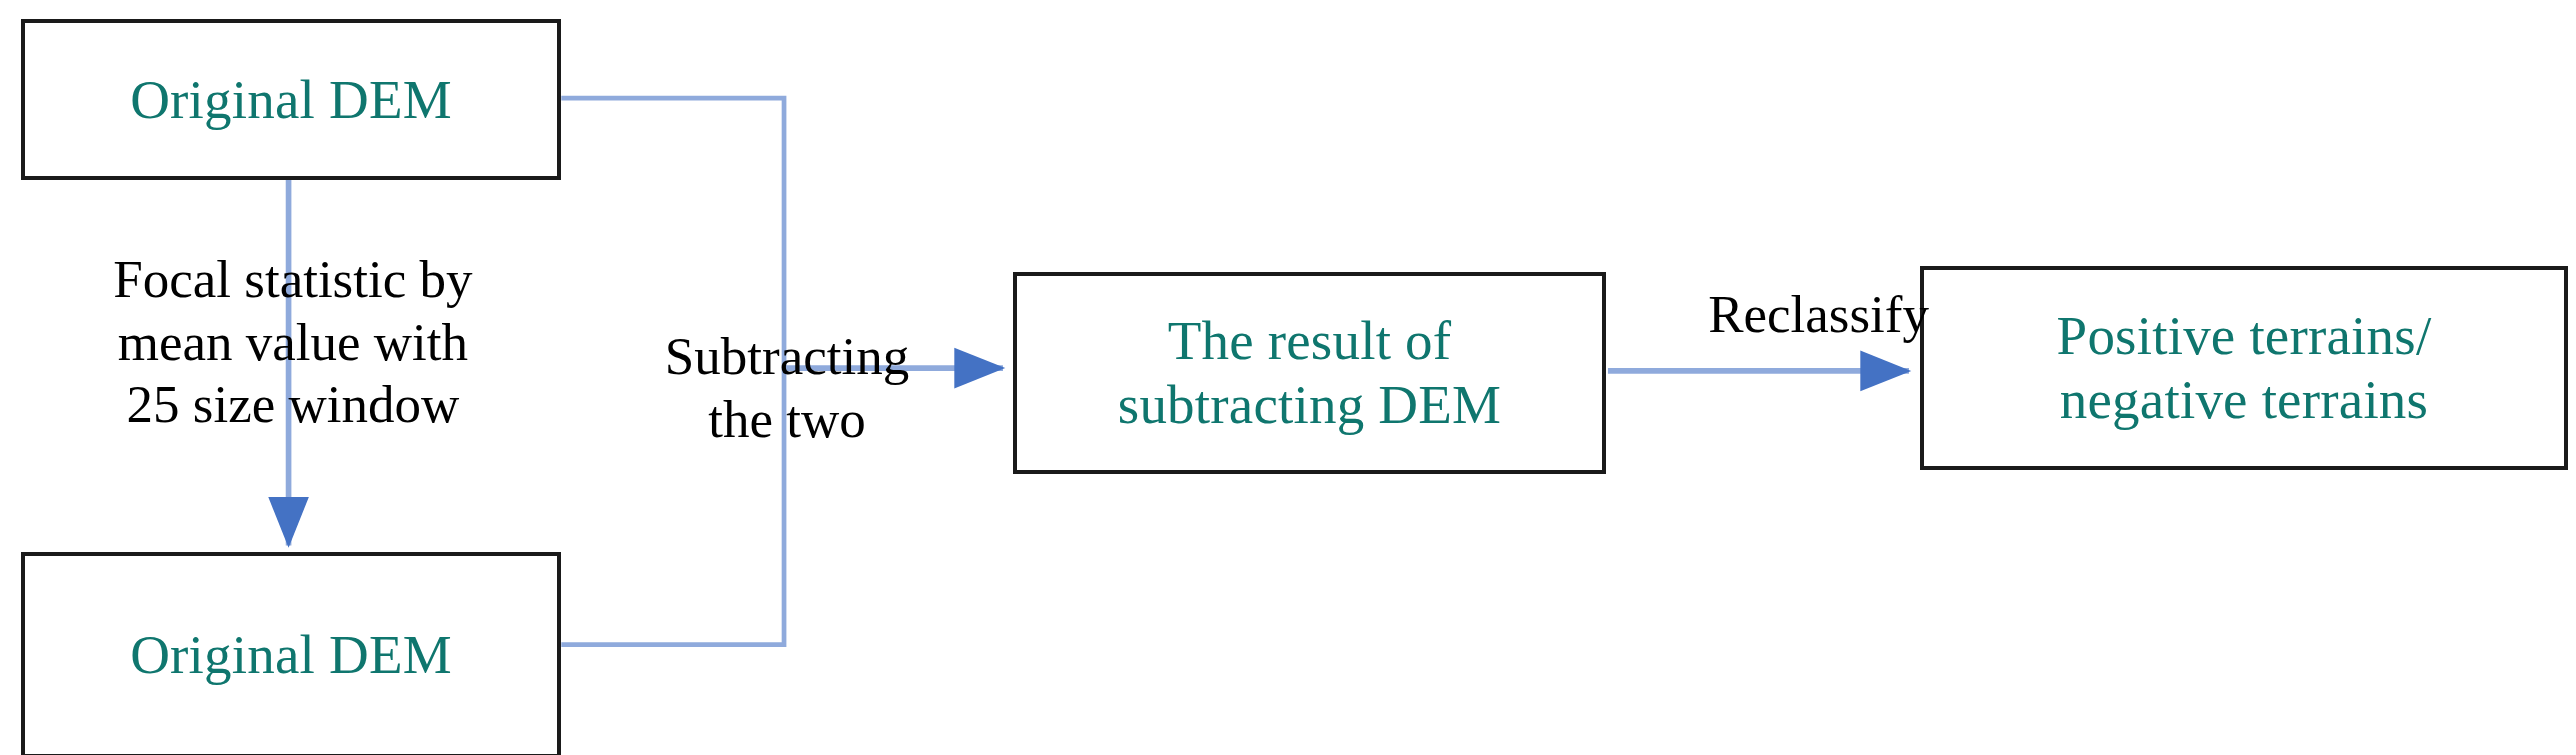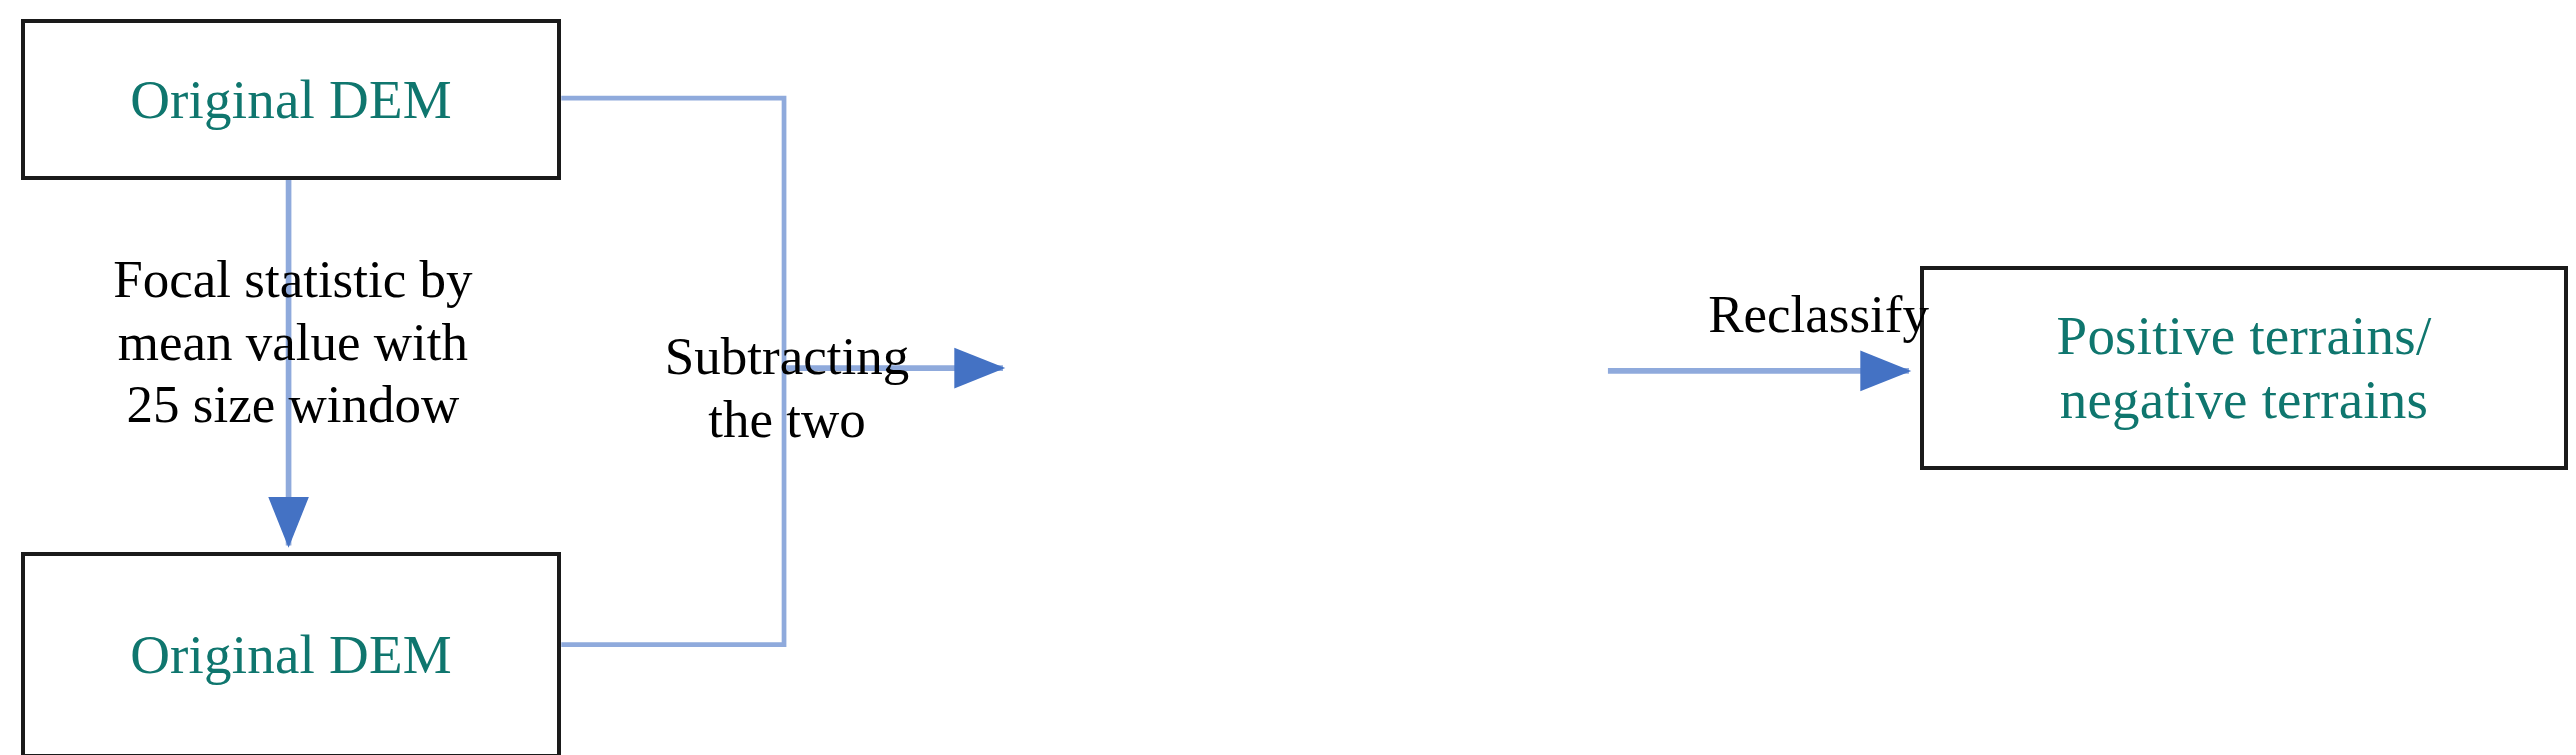--- a/index.html
+++ b/index.html
@@ -89,20 +89,24 @@
   </svg>
 
   <div class="node" id="node-original-dem">
     <span class="node-label">Original DEM</span>
   </div>
 
   <div class="node" id="node-smoothed-dem">
     <span class="node-label">Original DEM</span>
   </div>
 
+  <div class="node" id="node-subtracted">
+    <span class="node-label">The result of
+subtracting DEM</span>
+  </div>
 
   <div class="node" id="node-terrains">
     <span class="node-label">Positive terrains/
 negative terrains</span>
   </div>
 
   <div class="edge-label" id="label-focal">Focal statistic by
 mean value with
 25 size window</div>
 

